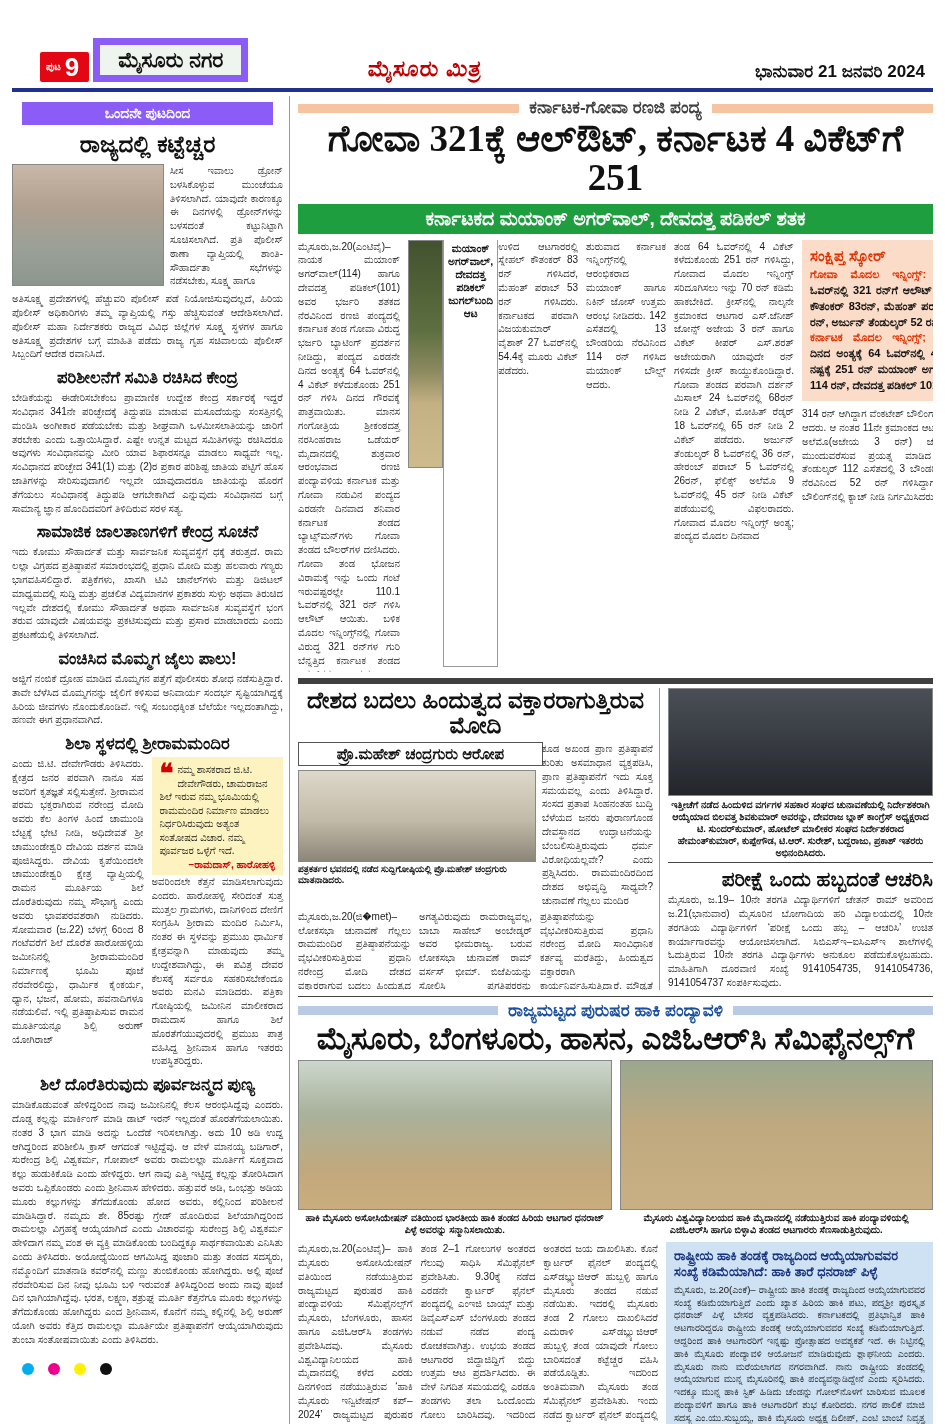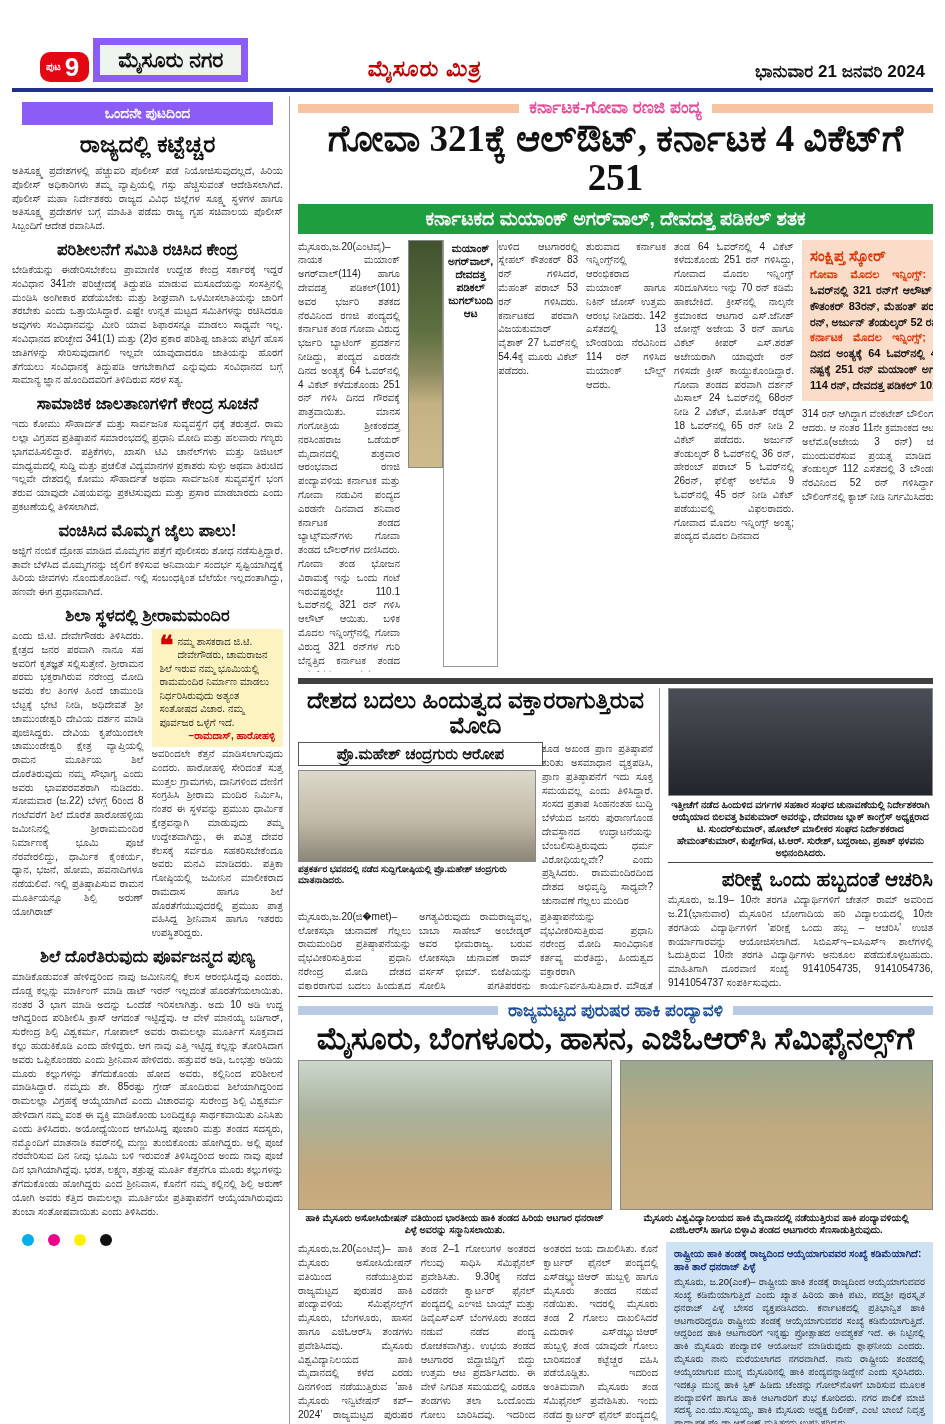--- a/index.html
+++ b/index.html
@@ -3,21 +3,21 @@
 <meta charset="utf-8">
 <style>
   * { margin:0; padding:0; box-sizing:border-box; }
   html,body { background:#9a9a9a; }
   body { font-family:"Liberation Sans", sans-serif; }
   .page { width:945px; height:1424px; background:#ffffff; margin:0 auto; position:relative;
           overflow:hidden; padding:38px 12px 8px 12px; color:#111; }
 
   
   .masthead-row { display:flex; align-items:flex-end; padding:0 8px 6px 28px; border-bottom:4px solid #20318d; }
-  .pagenum-box { background:#e30613; color:#fff; display:flex; align-items:center; gap:4px; padding:2px 10px 2px 6px; border-radius:10px; }
+  .pagenum-box { background:#e30613; color:#fff; display:flex; align-items:center; gap:4px; padding:2px 10px 2px 6px; border-radius:2px; }
   .pagenum-box .lbl { font-size:10px; font-weight:bold; }
   .pagenum-box .num { font-size:26px; font-weight:bold; line-height:1; }
   .section-box { border:7px solid #8b5cf6; background:#eef4ee; font-size:21px; font-weight:bold; padding:3px 18px; margin-left:4px; }
   .masthead { color:#c00000; font-size:22px; font-weight:bold; letter-spacing:1px; margin-left:120px; transform:skewX(-6deg); }
   .dateline { margin-left:auto; font-size:17px; font-weight:bold; }
 
   
   .content { display:flex; gap:8px; margin-top:4px; }
   .leftcol { width:278px; flex:none; border-right:1px solid #999; padding-right:6px; }
   .maincol { flex:1; min-width:0; }
@@ -36,21 +36,21 @@
   .quote-box { background:#fdf3c0; padding:6px 8px 4px; font-size:10px; line-height:1.35; }
   .quote-box .qm { color:#d20000; font-size:26px; font-weight:bold; float:left; line-height:.8; margin-right:4px; }
   .quote-box .attr { color:#d20000; font-weight:bold; display:block; text-align:right; }
   .cmyk { display:flex; gap:14px; margin:16px 0 0 10px; }
   .cmyk span { width:12px; height:12px; border-radius:50%; display:inline-block; }
   .cmyk .c{background:#00aeef}.cmyk .m{background:#ec008c}.cmyk .y{background:#ffef00}.cmyk .k{background:#111}
 
   
   .kicker { display:flex; align-items:center; gap:10px; margin:2px 0 2px; }
   .kicker .bar { flex:1; height:9px; background:#f6c4a0; }
-  .kicker .txt { color:#ec4899; font-weight:bold; font-size:17px; white-space:nowrap; }
+  .kicker .txt { color:#404040; font-weight:bold; font-size:17px; white-space:nowrap; }
   .cricket-headline { font-family:"Liberation Serif", serif; font-size:37px; font-weight:bold; text-align:center; line-height:1.05; margin:2px 0 6px; }
   .green-subhead { background:#1f9e40; color:#fff; font-size:19px; font-weight:bold; text-align:center; padding:4px 0; margin-bottom:6px; }
   .cricket-grid { display:flex; gap:8px; height:432px; overflow:hidden; }
   .cg-c1 { width:102px; flex:none; }
   .cg-c2 { width:258px; flex:none; display:flex; flex-direction:row; }
   .photo.cricket { width:100%; height:228px; background:linear-gradient(180deg,#42522f 0%,#5e7040 40%,#8d8a60 58%,#c4b183 72%,#cdbb8e 100%); }
   .figcap { font-size:10.5px; font-weight:bold; text-align:center; border:1px solid #999; border-top:none; padding:2px 4px; margin-bottom:5px; }
   .cg-c3 { width:120px; flex:none; }
   .cg-c4 { width:172px; flex:none; }
   .scorebox { background:#fbdcc8; padding:7px 8px; margin-bottom:6px; }
@@ -81,21 +81,21 @@
   .hockey-photos { display:flex; gap:8px; }
   .hp { flex:1; }
   .photo.hockey1 { width:100%; height:150px; background:linear-gradient(180deg,#cdd6cb 0%,#a8b29c 35%,#c2a87c 75%,#c9ad7e 100%); }
   .photo.hockey2 { width:100%; height:150px; background:linear-gradient(180deg,#9aa88f 0%,#c0a97f 45%,#c9b084 100%); }
   .hp-cap { font-size:9.5px; font-weight:bold; text-align:center; padding:2px 6px 4px; }
   .hockey-bottom { display:flex; gap:8px; margin-top:2px; height:292px; overflow:hidden; }
   .hb-cols { display:flex; gap:8px; width:360px; flex:none; }
   .hb-cols > * { flex:1; min-width:0; }
   .hb-right { flex:1; min-width:0; }
   .pillay-box { background:#cfe2f3; padding:6px 8px; }
-  .pillay-box h3 { color:#15307c; font-size:10px; line-height:1.25; font-weight:bold; margin-bottom:3px; }
+  .pillay-box h3 { color:#15307c; font-size:13px; line-height:1.25; font-weight:bold; margin-bottom:3px; }
   .pillay-box p { font-size:9.5px; line-height:1.35; text-align:justify; }
 </style>
 </head>
 <body>
 
 <div class="page">
 
   <header class="masthead-row">
     <div class="pagenum-box">
       <span class="lbl">ಪುಟ</span>
@@ -105,20 +105,24 @@
     <div class="masthead">ಮೈಸೂರು ಮಿತ್ರ</div>
     <div class="dateline">ಭಾನುವಾರ 21 ಜನವರಿ 2024</div>
   </header>
 
   <div class="content">
 
     <aside class="leftcol">
       <div class="from-page">ಒಂದನೇ ಪುಟದಿಂದ</div>
 
       <h2 class="lc-h2">ರಾಜ್ಯದಲ್ಲಿ ಕಟ್ಟೆಚ್ಚರ</h2>
+      <div class="lc-photo-row">
+        <div class="photo police"></div>
+        <p class="body">ಸೀಸ ಇವಾಲು ಡ್ರೋನ್ ಬಳಸಿಕೊಳ್ಳುವ ಮುಂಚೆಯೂ ತಿಳಿಸಲಾಗಿದೆ. ಯಾವುದೇ ಕಾರಣಕ್ಕೂ ಈ ದಿನಗಳಲ್ಲಿ ಡ್ರೋನ್‌ಗಳನ್ನು ಬಳಸದಂತೆ ಕಟ್ಟುನಿಟ್ಟಾಗಿ ಸೂಚಿಸಲಾಗಿದೆ. ಪ್ರತಿ ಪೊಲೀಸ್ ಠಾಣಾ ವ್ಯಾಪ್ತಿಯಲ್ಲಿ ಶಾಂತಿ-ಸೌಹಾರ್ದತಾ ಸಭೆಗಳನ್ನು ನಡೆಸಬೇಕು, ಸೂಕ್ಷ್ಮ ಹಾಗೂ</p>
+      </div>
       <p class="body">ಅತಿಸೂಕ್ಷ್ಮ ಪ್ರದೇಶಗಳಲ್ಲಿ ಹೆಚ್ಚುವರಿ ಪೊಲೀಸ್ ಪಡೆ ನಿಯೋಜಿಸುವುದಲ್ಲದೆ, ಹಿರಿಯ ಪೊಲೀಸ್ ಅಧಿಕಾರಿಗಳು ತಮ್ಮ ವ್ಯಾಪ್ತಿಯಲ್ಲಿ ಗಸ್ತು ಹೆಚ್ಚಿಸುವಂತೆ ಆದೇಶಿಸಲಾಗಿದೆ. ಪೊಲೀಸ್ ಮಹಾ ನಿರ್ದೇಶಕರು ರಾಜ್ಯದ ವಿವಿಧ ಜಿಲ್ಲೆಗಳ ಸೂಕ್ಷ್ಮ ಸ್ಥಳಗಳ ಹಾಗೂ ಅತಿಸೂಕ್ಷ್ಮ ಪ್ರದೇಶಗಳ ಬಗ್ಗೆ ಮಾಹಿತಿ ಪಡೆದು ರಾಜ್ಯ ಗೃಹ ಸಚಿವಾಲಯ ಪೊಲೀಸ್ ಸಿಬ್ಬಂದಿಗೆ ಆದೇಶ ರವಾನಿಸಿದೆ.</p>
 
       <h3 class="lc-h3">ಪರಿಶೀಲನೆಗೆ ಸಮಿತಿ ರಚಿಸಿದ ಕೇಂದ್ರ</h3>
       <p class="body">ಬೇಡಿಕೆಯನ್ನು ಈಡೇರಿಸಬೇಕೆಂಬ ಪ್ರಾಮಾಣಿಕ ಉದ್ದೇಶ ಕೇಂದ್ರ ಸರ್ಕಾರಕ್ಕೆ ಇದ್ದರೆ ಸಂವಿಧಾನ 341ನೇ ಪರಿಚ್ಛೇದಕ್ಕೆ ತಿದ್ದುಪಡಿ ಮಾಡುವ ಮಸೂದೆಯನ್ನು ಸಂಸತ್ತಿನಲ್ಲಿ ಮಂಡಿಸಿ ಅಂಗೀಕಾರ ಪಡೆಯಬೇಕು ಮತ್ತು ಶೀಘ್ರವಾಗಿ ಒಳಮೀಸಲಾತಿಯನ್ನು ಜಾರಿಗೆ ತರಬೇಕು ಎಂದು ಒತ್ತಾಯಿಸಿದ್ದಾರೆ. ಎಷ್ಟೇ ಉನ್ನತ ಮಟ್ಟದ ಸಮಿತಿಗಳನ್ನು ರಚಿಸಿದರೂ ಅವುಗಳು ಸಂವಿಧಾನವನ್ನು ಮೀರಿ ಯಾವ ಶಿಫಾರಸನ್ನೂ ಮಾಡಲು ಸಾಧ್ಯವೇ ಇಲ್ಲ. ಸಂವಿಧಾನದ ಪರಿಚ್ಛೇದ 341(1) ಮತ್ತು (2)ರ ಪ್ರಕಾರ ಪರಿಶಿಷ್ಟ ಜಾತಿಯ ಪಟ್ಟಿಗೆ ಹೊಸ ಜಾತಿಗಳನ್ನು ಸೇರಿಸುವುದಾಗಲಿ ಇಲ್ಲವೇ ಯಾವುದಾದರೂ ಜಾತಿಯನ್ನು ಹೊರಗೆ ತೆಗೆಯಲು ಸಂವಿಧಾನಕ್ಕೆ ತಿದ್ದುಪಡಿ ಆಗಬೇಕಾಗಿದೆ ಎನ್ನುವುದು ಸಂವಿಧಾನದ ಬಗ್ಗೆ ಸಾಮಾನ್ಯ ಜ್ಞಾನ ಹೊಂದಿದವರಿಗೆ ತಿಳಿದಿರುವ ಸರಳ ಸತ್ಯ.</p>
 
       <h3 class="lc-h3">ಸಾಮಾಜಿಕ ಜಾಲತಾಣಗಳಿಗೆ ಕೇಂದ್ರ ಸೂಚನೆ</h3>
       <p class="body">ಇದು ಕೋಮು ಸೌಹಾರ್ದತೆ ಮತ್ತು ಸಾರ್ವಜನಿಕ ಸುವ್ಯವಸ್ಥೆಗೆ ಧಕ್ಕೆ ತರುತ್ತದೆ. ರಾಮ ಲಲ್ಲಾ ವಿಗ್ರಹದ ಪ್ರತಿಷ್ಠಾಪನೆ ಸಮಾರಂಭದಲ್ಲಿ ಪ್ರಧಾನಿ ಮೋದಿ ಮತ್ತು ಹಲವಾರು ಗಣ್ಯರು ಭಾಗವಹಿಸಲಿದ್ದಾರೆ. ಪತ್ರಿಕೆಗಳು, ಖಾಸಗಿ ಟಿವಿ ಚಾನೆಲ್‌ಗಳು ಮತ್ತು ಡಿಜಿಟಲ್ ಮಾಧ್ಯಮದಲ್ಲಿ ಸುದ್ದಿ ಮತ್ತು ಪ್ರಚಲಿತ ವಿದ್ಯಮಾನಗಳ ಪ್ರಕಾಶರು ಸುಳ್ಳು ಅಥವಾ ತಿರುಚಿದ ಇಲ್ಲವೇ ದೇಶದಲ್ಲಿ ಕೋಮು ಸೌಹಾರ್ದತೆ ಅಥವಾ ಸಾರ್ವಜನಿಕ ಸುವ್ಯವಸ್ಥೆಗೆ ಭಂಗ ತರುವ ಯಾವುದೇ ವಿಷಯವನ್ನು ಪ್ರಕಟಿಸುವುದು ಮತ್ತು ಪ್ರಸಾರ ಮಾಡಬಾರದು ಎಂದು ಪ್ರಕಟಣೆಯಲ್ಲಿ ತಿಳಿಸಲಾಗಿದೆ.</p>
 
       <h3 class="lc-h3">ವಂಚಿಸಿದ ಮೊಮ್ಮಗ ಜೈಲು ಪಾಲು!</h3>
       <p class="body">ಅಜ್ಜಿಗೆ ನಂಬಿಕೆ ದ್ರೋಹ ಮಾಡಿದ ಮೊಮ್ಮಗನ ಪತ್ತೆಗೆ ಪೊಲೀಸರು ಶೋಧ ನಡೆಸುತ್ತಿದ್ದಾರೆ. ತಾವೇ ಬೆಳೆಸಿದ ಮೊಮ್ಮಗನನ್ನು ಜೈಲಿಗೆ ಕಳಿಸುವ ಅನಿವಾರ್ಯ ಸಂದರ್ಭ ಸೃಷ್ಟಿಯಾಗಿದ್ದಕ್ಕೆ ಹಿರಿಯ ಜೀವಗಳು ನೊಂದುಕೊಂಡಿವೆ. ಇಲ್ಲಿ ಸಂಬಂಧಕ್ಕಿಂತ ಬೆಲೆಯೇ ಇಲ್ಲದಂತಾಗಿದ್ದು, ಹಣವೇ ಈಗ ಪ್ರಧಾನವಾಗಿದೆ.</p>
@@ -197,21 +201,21 @@
           </div>
           <div class="cols modi-cols">
             <p class="body">ಮೈಸೂರು,ಜ.20(ಜಿ�met)–ಲೋಕಸಭಾ ಚುನಾವಣೆ ಗೆಲ್ಲಲು ರಾಮಮಂದಿರ ಪ್ರತಿಷ್ಠಾಪನೆಯನ್ನು ವೈಭವೀಕರಿಸುತ್ತಿರುವ ಪ್ರಧಾನಿ ನರೇಂದ್ರ ಮೋದಿ ದೇಶದ ವಕ್ತಾರರಾಗುವ ಬದಲು ಹಿಂದುತ್ವದ ವಕ್ತಾರರಾಗುತ್ತಿದ್ದಾರೆ ಎಂದು ಪ್ರಾಧ್ಯಾಪಕ ಪ್ರೊ.ಮಹೇಶ್ ಚಂದ್ರಗುರು ಆರೋಪಿಸಿದರು. ನಗರದ ಪತ್ರಕರ್ತರ ಭವನದಲ್ಲಿ ಶನಿವಾರ ಸುದ್ದಿಗೋಷ್ಠಿಯಲ್ಲಿ ಮಾತನಾಡಿದ ಅವರು, ಅಯೋಧ್ಯೆ ರಾಮ ಮಂದಿರದ ಪ್ರಾಣಪ್ರತಿಷ್ಠಾಪನೆ ಒಂದು ಹಾಸ್ಯಾಸ್ಪದ ಸಂಗತಿ. ಕೋಮುವಾದಿ ಮತ್ತು ರಾಜಕೀಯವಾದಿಗಳ ಅನೈತಿಕ ಜೊತೆ ಸಾರಿಕೆಯಿಂದ ಪ್ರಜಾಪ್ರಭುತ್ವ ಸಾಯುತ್ತಿದೆ ಎಂದ ಅವರು, 21ನೇ ಶತಮಾನದಲ್ಲಿ</p>
             <p class="body">ಅಗತ್ಯವಿರುವುದು ರಾಮರಾಜ್ಯವಲ್ಲ, ಬಾಬಾ ಸಾಹೇಬ್ ಅಂಬೇಡ್ಕರ್ ಅವರ ಭೀಮರಾಜ್ಯ. ಬರುವ ಲೋಕಸಭಾ ಚುನಾವಣೆ ರಾಮ್ ವರ್ಸಸ್ ಭೀಮ್. ಬಿಜೆಪಿಯನ್ನು ಸೋಲಿಸಿ ಪ್ರಗತಿಪರರನ್ನು ಗೆಲ್ಲಿಸುವುದೇ ನಮ್ಮ ಉದ್ದೇಶ ಎಂದರು. ನ್ಯಾಯಾಲಯದ ತೀರ್ಪನ್ನು ನಾವು ಸ್ವಾಗತಿಸುತ್ತೇವೆ. ರಾಮಮಂದಿರ ನಿರ್ಮಾಣಕ್ಕೆ ಯಾವುದೇ ವಿರೋಧವಿಲ್ಲ. ನಾವು ಹಿಂದೂ ದೇವರನ್ನು ಪೂಜಿಸದಿದ್ದರೂ ಗೌರವಿಸುತ್ತೇವೆ. ಅಯೋಧ್ಯೆಯ ರಾಮ ಮಂದಿರ ಕಾಮಗಾರಿ ಪೂರ್ಣಗೊಂಡಿಲ್ಲ. ಚುನಾವಣೆ ಉದ್ದೇಶದಿಂದ ಅಪೂರ್ಣ ಪೂಜಾ ಪ್ರತಿಷ್ಠಾಪನೆ ಮಾಡುತ್ತಿದ್ದಾರೆ. ಈ ಕುರಿತು ಶಂಕರಾಚಾರ್ಯ ಪೀಠದ ಗುರುಗಳು ಹಾಗೂ ಹಿಂದೂ ಮಹಾಸಭಾ</p>
             <p class="body">ಪ್ರತಿಷ್ಠಾಪನೆಯನ್ನು ವೈಭವೀಕರಿಸುತ್ತಿರುವ ಪ್ರಧಾನಿ ನರೇಂದ್ರ ಮೋದಿ ಸಾಂವಿಧಾನಿಕ ಕರ್ತವ್ಯ ಮರೆತಿದ್ದು, ಹಿಂದುತ್ವದ ವಕ್ತಾರರಾಗಿ ಕಾರ್ಯನಿರ್ವಹಿಸುತ್ತಿದ್ದಾರೆ. ಮೌಢ್ಯತೆ ಸೃಷ್ಟಿಸಲು ಹೊರಟಿದ್ದಾರೆ. ರಾಮ ಮಂದಿರ ಉದ್ಘಾಟನೆಯಲ್ಲಿ ಆರಾಜ ಕತೆ ಸೃಷ್ಟಿಸಿ, ಪ್ರಜಾಪ್ರಭುತ್ವದ ಕಗ್ಗೊಲೆ ನಡೆಸಿ ಮತ್ತೊಮ್ಮೆ ದೇಶದ ಅಧಿಕಾರ ಹಿಡಿಯಲು ಸಂಚು ರೂಪಿಸಲಾಗಿದೆ ಎಂದು ಆರೋಪಿಸಿದರು. ಸುದ್ದಿಗೋಷ್ಠಿಯಲ್ಲಿ ಕರ್ನಾಟಕ ದಲಿತ ವೆಲ್ಫೇರ್ ಟ್ರಸ್ಟ್ ಗೌರವಾಧ್ಯಕ್ಷ ಟಿ.ಎಂ. ಮಹೇಶ್, ಪ್ರಧಾನ ಕಾರ್ಯದರ್ಶಿ ಚಿಕ್ಕಯ್ಯೂರಿ, ನಿರ್ದೇಶಕರಾದ ನಾಗರಾಜು, ನಂಜುಂಡಸ್ವಾಮಿ, ಸಿದ್ದಸ್ವಾಮಿ ಉಪಸ್ಥಿತರಿದ್ದರು</p>
           </div>
         </section>
 
         <section class="rightcol-mid">
           <div class="photo garland"></div>
-          <div class="fel-cap">ಇತ್ತೀಚೆಗೆ ನಡೆದ ಹಿಂದುಳಿದ ವರ್ಗಗಳ ಸಹಕಾರ ಸಂಘದ ಚುನಾವಣೆಯಲ್ಲಿ ನಿರ್ದೇಶಕರಾಗಿ ಆಯ್ಕೆಯಾದ ಬಿಲವತ್ತ ಶಿವಕುಮಾರ್ ಅವರನ್ನು, ದೇವರಾಜ ಬ್ಲಾಕ್ ಕಾಂಗ್ರೆಸ್ ಅಧ್ಯಕ್ಷರಾದ ಟಿ. ಸುಂದರ್‌ಕುಮಾರ್, ಹೋಟೆಲ್ ಮಾಲೀಕರ ಸಂಘದ ನಿರ್ದೇಶಕರಾದ ಹೇಮಂತ್‌ಕುಮಾರ್, ಕುಪ್ಪೇಗೌಡ, ಟಿ.ಆರ್. ಸುರೇಶ್, ಬದ್ದರಾಜು, ಪ್ರಕಾಶ್ ಥಳವನು ಅಭಿನಂದಿಸಿದರು.</div>
+          <div class="fel-cap">ಇತ್ತೀಚೆಗೆ ನಡೆದ ಹಿಂದುಳಿದ ವರ್ಗಗಳ ಸಹಕಾರ ಸಂಘದ ಚುನಾವಣೆಯಲ್ಲಿ ನಿರ್ದೇಶಕರಾಗಿ ಆಯ್ಕೆಯಾದ ಬಿಲವತ್ತ ಶಿವಕುಮಾರ್ ಅವರನ್ನು, ದೇವರಾಜ ಬ್ಲಾಕ್ ಕಾಂಗ್ರೆಸ್ ಅಧ್ಯಕ್ಷರಾದ ಟಿ. ಸುಂದರ್‌ಕುಮಾರ್, ಹೋಟೆಲ್ ಮಾಲೀಕರ ಸಂಘದ ನಿರ್ದೇಶಕರಾದ ಹೇಮಂತ್‌ಕುಮಾರ್, ಕುಪ್ಪೇಗೌಡ, ಟಿ.ಆರ್. ಸುರೇಶ್, ಬದ್ದರಾಜು, ಪ್ರಕಾಶ್ ಇತರರು ಅಭಿನಂದಿಸಿದರು.</div>
           <h2 class="exam-h">ಪರೀಕ್ಷೆ ಒಂದು ಹಬ್ಬದಂತೆ ಆಚರಿಸಿ</h2>
           <p class="body">ಮೈಸೂರು, ಜ.19– 10ನೇ ತರಗತಿ ವಿದ್ಯಾರ್ಥಿಗಳಿಗೆ ಚೇತನ್ ರಾಮ್ ಅವರಿಂದ ಜ.21(ಭಾನುವಾರ) ಮೈಸೂರಿನ ಬೋಗಾದಿಯ ಹರಿ ವಿದ್ಯಾಲಯದಲ್ಲಿ 10ನೇ ತರಗತಿಯ ವಿದ್ಯಾರ್ಥಿಗಳಿಗೆ ‘ಪರೀಕ್ಷೆ ಒಂದು ಹಬ್ಬ – ಆಚರಿಸಿ’ ಉಚಿತ ಕಾರ್ಯಾಗಾರವನ್ನು ಆಯೋಜಿಸಲಾಗಿದೆ. ಸಿಬಿಎಸ್‌ಇ–ಐಸಿಎಸ್‌ಇ ಶಾಲೆಗಳಲ್ಲಿ ಓದುತ್ತಿರುವ 10ನೇ ತರಗತಿ ವಿದ್ಯಾರ್ಥಿಗಳು ಅನುಕೂಲ ಪಡೆದುಕೊಳ್ಳಬಹುದು. ಮಾಹಿತಿಗಾಗಿ ದೂರವಾಣಿ ಸಂಖ್ಯೆ 9141054735, 9141054736, 9141054737 ಸಂಪರ್ಕಿಸುವುದು.</p>
         </section>
       </div>
 
       <section class="hockey">
         <div class="kicker blue">
           <span class="bar"></span>
           <span class="txt">ರಾಜ್ಯಮಟ್ಟದ ಪುರುಷರ ಹಾಕಿ ಪಂದ್ಯಾವಳಿ</span>
           <span class="bar"></span>

